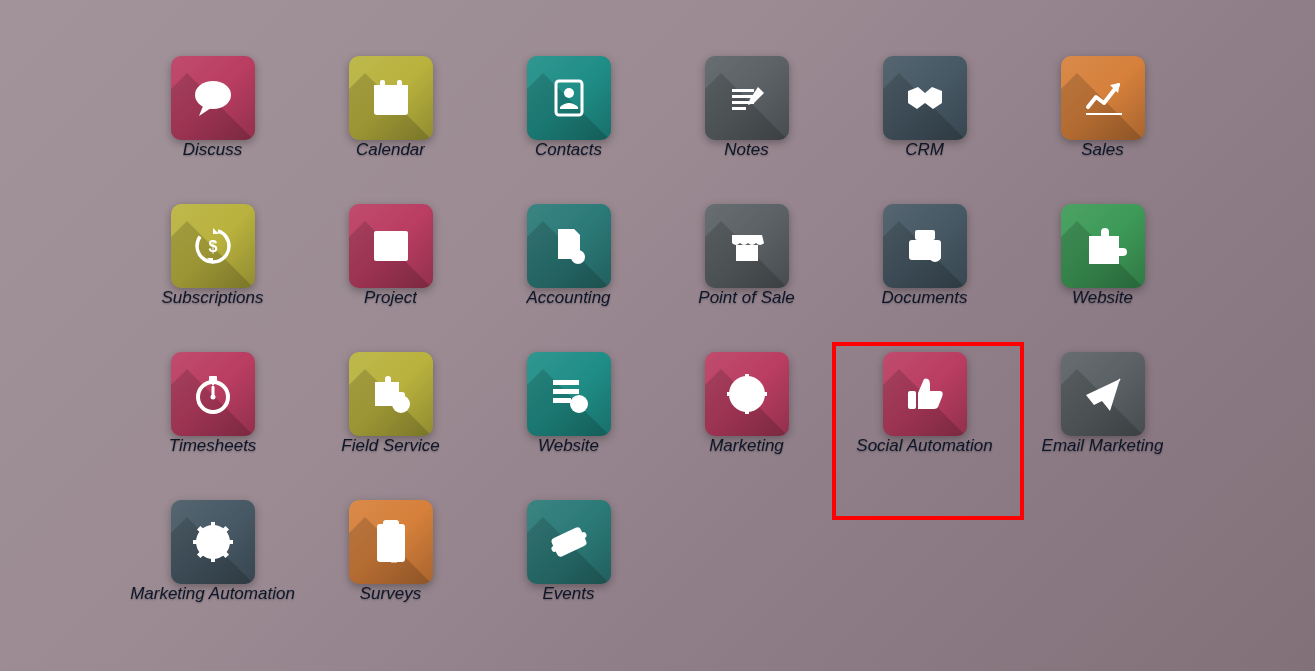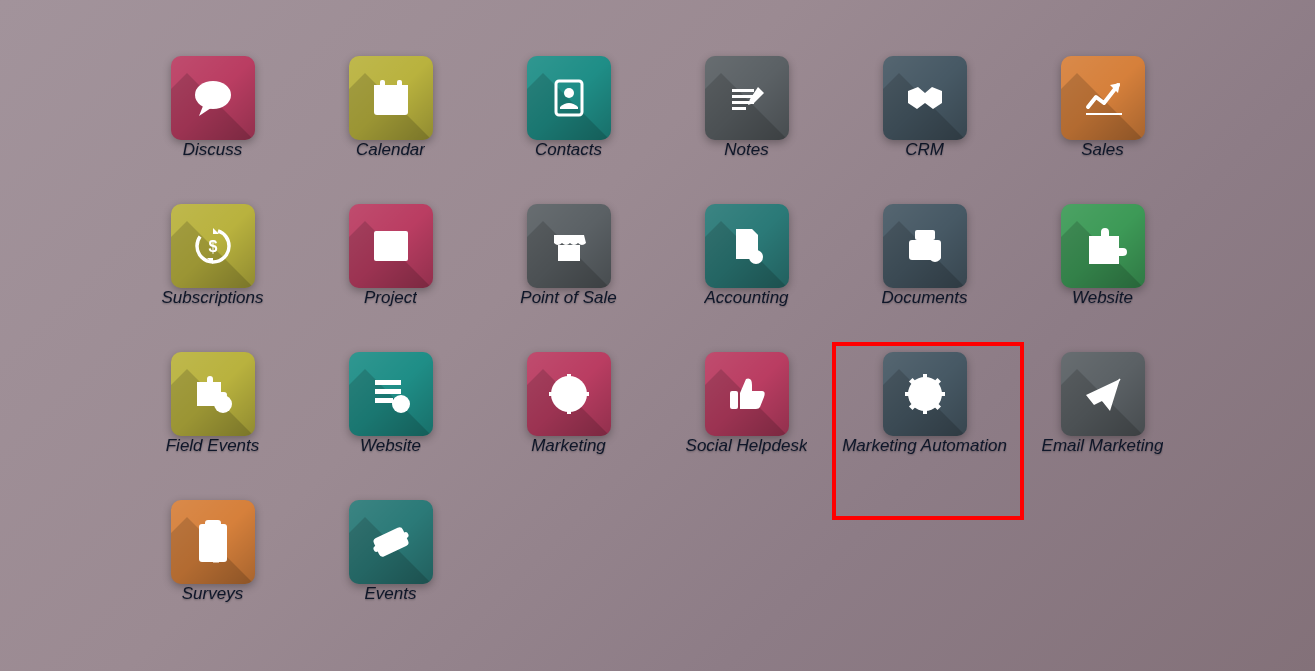--- a/index.html
+++ b/index.html
@@ -167,49 +167,49 @@
             <rect x="6" y="8" width="34" height="30" rx="2" fill="#fff"></rect>
             <rect x="10" y="14" width="12" height="4" fill="currentColor"></rect>
             <rect x="18" y="21" width="16" height="4" fill="currentColor"></rect>
             <rect x="12" y="28" width="10" height="4" fill="currentColor"></rect>
           </svg>
         </span>
       </div>
       <div class="label">Project</div>
     </div>
     <div class="app">
-      <div class="tile c-grey" style="color: rgb(91, 97, 101);">
-        <div class="shade"></div>
-        <span>
-          <svg class="glyph" width="46" height="46" viewBox="0 0 46 46">
-            <path d="M8 12 L38 12 L40 20 Q36 24 32 20 Q28 24 24 20 Q20 24 16 20 Q12 24 8 20 Z" fill="#fff"></path>
-            <rect x="12" y="22" width="22" height="16" fill="#fff"></rect>
-            <rect x="26" y="26" width="6" height="12" fill="currentColor"></rect>
-          </svg>
-        </span>
-      </div>
-      <div class="label">Point of Sale</div>
-    </div>
-    <div class="app">
       <div class="tile c-dteal" style="color: rgb(43, 122, 120);">
         <div class="shade"></div>
         <span>
           <svg class="glyph" width="46" height="46" viewBox="0 0 46 46">
             <path d="M12 6 L28 6 L34 12 L34 36 L12 36 Z" fill="#fff"></path>
             <path d="M28 6 L28 12 L34 12 Z" fill="currentColor" opacity=".25"></path>
             <rect x="16" y="16" width="12" height="2.5" fill="currentColor"></rect>
             <rect x="16" y="21" width="12" height="2.5" fill="currentColor"></rect>
             <circle cx="32" cy="34" r="7" fill="#fff"></circle>
             <circle cx="32" cy="34" r="3" fill="currentColor"></circle>
           </svg>
         </span>
       </div>
       <div class="label">Accounting</div>
     </div>
     <div class="app">
+      <div class="tile c-grey" style="color: rgb(91, 97, 101);">
+        <div class="shade"></div>
+        <span>
+          <svg class="glyph" width="46" height="46" viewBox="0 0 46 46">
+            <path d="M8 12 L38 12 L40 20 Q36 24 32 20 Q28 24 24 20 Q20 24 16 20 Q12 24 8 20 Z" fill="#fff"></path>
+            <rect x="12" y="22" width="22" height="16" fill="#fff"></rect>
+            <rect x="26" y="26" width="6" height="12" fill="currentColor"></rect>
+          </svg>
+        </span>
+      </div>
+      <div class="label">Point of Sale</div>
+    </div>
+    <div class="app">
       <div class="tile c-slate" style="color: rgb(71, 89, 101);">
         <div class="shade"></div>
         <span>
           <svg class="glyph" width="48" height="48" viewBox="0 0 48 48">
             <rect x="8" y="18" width="32" height="20" rx="3" fill="#fff"></rect>
             <path d="M8 24 L20 24 L24 30 L28 24 L40 24" stroke="currentColor" stroke-width="2.5" fill="none"></path>
             <rect x="14" y="8" width="20" height="10" rx="2" fill="#fff"></rect>
             <circle cx="34" cy="34" r="5" fill="#fff" stroke="currentColor" stroke-width="2"></circle>
             <path d="M31 34 L33 36 L37 32" stroke="currentColor" stroke-width="1.8" fill="none"></path>
           </svg>
@@ -222,31 +222,46 @@
         <div class="shade"></div>
         <span>
           <svg class="glyph" width="48" height="48" viewBox="0 0 48 48">
             <path d="M10 14 L22 14 L22 10 A4 4 0 1 1 30 10 L30 14 L40 14 L40 26 L44 26 A4 4 0 1 1 44 34 L40 34 L40 42 L10 42 Z" fill="#fff"></path>
           </svg>
         </span>
       </div>
       <div class="label">Website</div>
     </div>
     <div class="app">
+      <div class="tile c-pink" style="color: rgb(186, 61, 98);">
+        <div class="shade"></div>
+        <span>
+          <svg class="glyph" width="46" height="46" viewBox="0 0 46 46">
+            <circle cx="23" cy="26" r="15" fill="none" stroke="#fff" stroke-width="4"></circle>
+            <rect x="19" y="5" width="8" height="5" rx="1" fill="#fff"></rect>
+            <rect x="22" y="9" width="2" height="5" fill="#fff"></rect>
+            <path d="M23 26 L23 16" stroke="#fff" stroke-width="3" stroke-linecap="round"></path>
+            <circle cx="23" cy="26" r="2.5" fill="#fff"></circle>
+          </svg>
+        </span>
+      </div>
+      <div class="label">Timesheets</div>
+    </div>
+    <div class="app">
       <div class="tile c-olive" style="color: rgb(185, 178, 62);">
         <div class="shade"></div>
         <span>
           <svg class="glyph" width="48" height="48" viewBox="0 0 48 48">
             <path d="M8 12 L18 12 L18 9 A3 3 0 1 1 24 9 L24 12 L32 12 L32 22 L35 22 A3 3 0 1 1 35 28 L32 28 L32 36 L8 36 Z" fill="#fff"></path>
             <circle cx="34" cy="34" r="9" fill="#fff"></circle>
             <path d="M34 29 L34 34 L38 36" stroke="currentColor" stroke-width="2" fill="none" stroke-linecap="round"></path>
           </svg>
         </span>
       </div>
-      <div class="label">Field Events</div>
+      <div class="label">Field Service</div>
     </div>
     <div class="app">
       <div class="tile c-teal" style="color: rgb(31, 142, 135);">
         <div class="shade"></div>
         <span>
           <svg class="glyph" width="48" height="48" viewBox="0 0 48 48">
             <rect x="8" y="10" width="26" height="5" fill="#fff"></rect>
             <rect x="8" y="19" width="26" height="5" fill="#fff"></rect>
             <rect x="8" y="28" width="18" height="5" fill="#fff"></rect>
             <circle cx="34" cy="34" r="9" fill="#fff"></circle>
@@ -276,21 +291,33 @@
     <div class="app">
       <div class="tile c-pink" style="color: rgb(186, 61, 98);">
         <div class="shade"></div>
         <span>
           <svg class="glyph" width="46" height="46" viewBox="0 0 46 46">
             <rect x="6" y="20" width="8" height="18" rx="2" fill="#fff"></rect>
             <path d="M16 22 L22 8 Q28 6 28 14 L28 20 L38 20 Q42 20 40 26 L36 36 Q35 38 32 38 L16 38 Z" fill="#fff"></path>
           </svg>
         </span>
       </div>
-      <div class="label">Social Helpdesk</div>
+      <div class="label">Social Automation</div>
+    </div>
+    <div class="app">
+      <div class="tile c-grey" style="color: rgb(91, 97, 101);">
+        <div class="shade"></div>
+        <span>
+          <svg class="glyph" width="46" height="46" viewBox="0 0 46 46">
+            <path d="M6 24 L40 8 L30 40 L22 30 L14 34 Z" fill="#fff"></path>
+            <path d="M22 30 L40 8" stroke="currentColor" stroke-width="1.5"></path>
+          </svg>
+        </span>
+      </div>
+      <div class="label">Email Marketing</div>
     </div>
     <div class="app">
       <div class="tile c-slate" style="color: rgb(71, 89, 101);">
         <div class="shade"></div>
         <span>
           <svg class="glyph" width="48" height="48" viewBox="0 0 48 48">
             <circle cx="24" cy="24" r="17" fill="#fff"></circle>
             <g fill="currentColor">
               <rect x="22" y="4" width="4" height="6"></rect>
               <rect x="22" y="38" width="4" height="6"></rect>
@@ -302,32 +329,20 @@
               <rect x="34" y="34" width="5" height="5" transform="rotate(45 36.5 36.5)"></rect>
             </g>
             <rect x="15" y="18" width="18" height="12" rx="1.5" fill="currentColor"></rect>
             <path d="M15 19 L24 26 L33 19" stroke="#fff" stroke-width="1.8" fill="none"></path>
           </svg>
         </span>
       </div>
       <div class="label">Marketing Automation</div>
     </div>
     <div class="app">
-      <div class="tile c-grey" style="color: rgb(91, 97, 101);">
-        <div class="shade"></div>
-        <span>
-          <svg class="glyph" width="46" height="46" viewBox="0 0 46 46">
-            <path d="M6 24 L40 8 L30 40 L22 30 L14 34 Z" fill="#fff"></path>
-            <path d="M22 30 L40 8" stroke="currentColor" stroke-width="1.5"></path>
-          </svg>
-        </span>
-      </div>
-      <div class="label">Email Marketing</div>
-    </div>
-    <div class="app">
       <div class="tile c-orange" style="color: rgb(214, 128, 59);">
         <div class="shade"></div>
         <span>
           <svg class="glyph" width="44" height="48" viewBox="0 0 44 48">
             <rect x="8" y="6" width="28" height="38" rx="3" fill="#fff"></rect>
             <rect x="15" y="3" width="14" height="8" rx="2" fill="#fff" stroke="currentColor" stroke-width="2"></rect>
             <rect x="13" y="16" width="14" height="3" fill="currentColor"></rect>
             <rect x="13" y="22" width="14" height="3" fill="currentColor"></rect>
             <rect x="13" y="28" width="10" height="3" fill="currentColor"></rect>
             <path d="M30 30 L36 36 L28 44 L22 44 L22 38 Z" fill="#fff" stroke="currentColor" stroke-width="1"></path>

